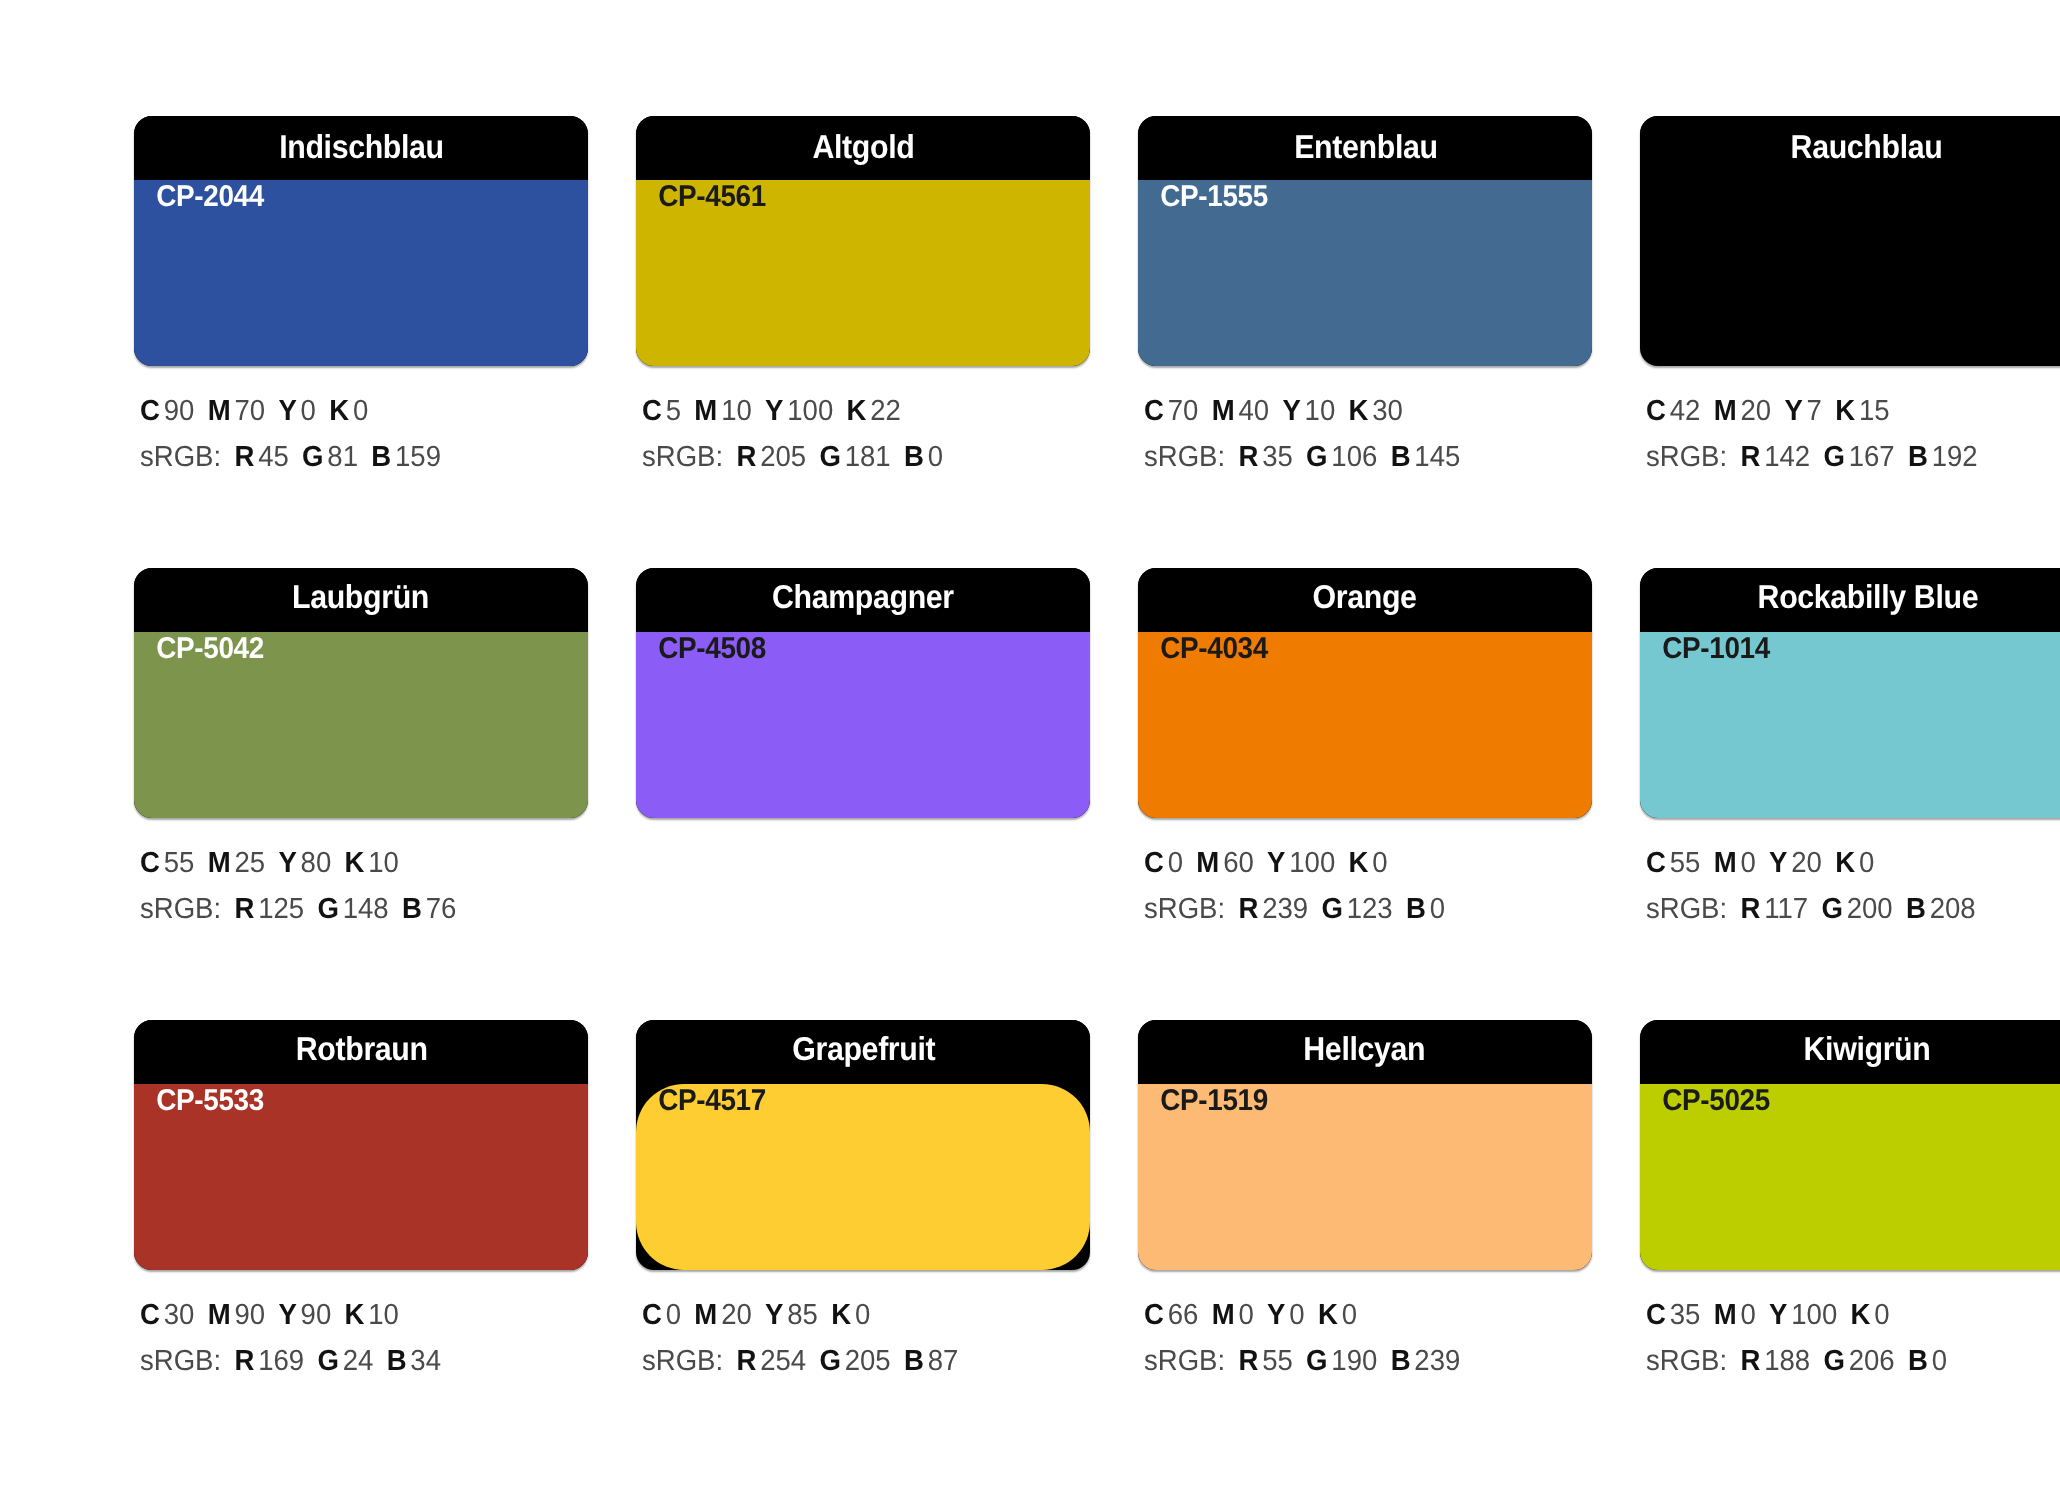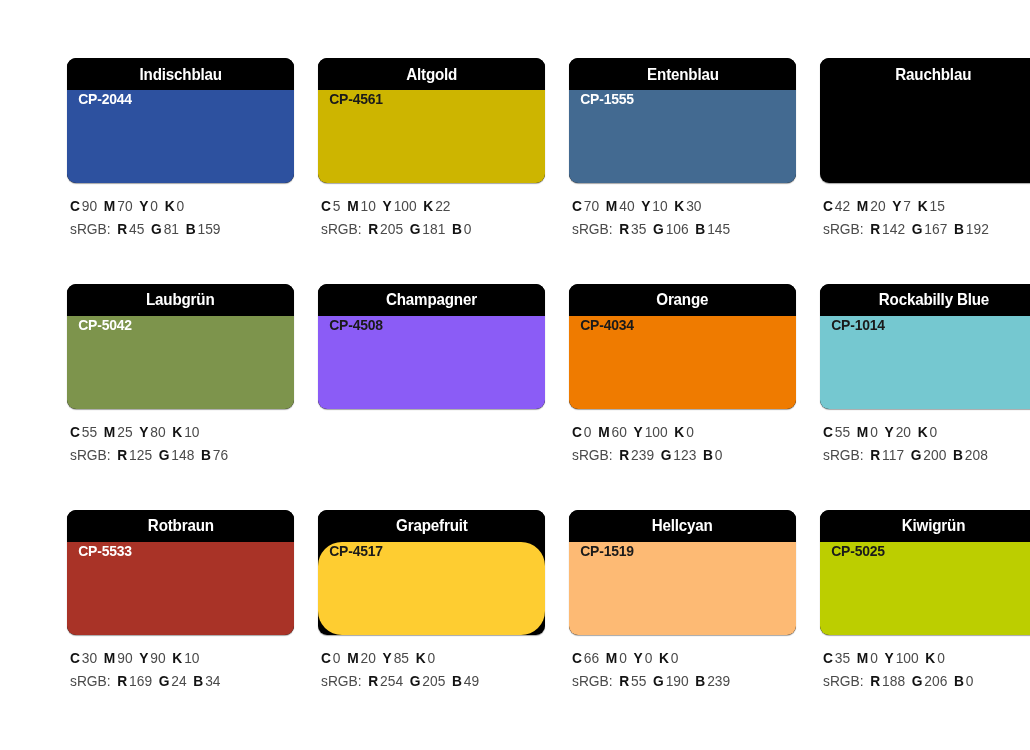--- a/index.html
+++ b/index.html
@@ -233,21 +233,21 @@
         <div class="card">
           <div class="card-header">
             <span class="card-header-label">Grapefruit</span>
           </div>
           <div class="card-color" style="background: rgb(254, 205, 49); border-radius: 24px;">
             <div class="card-code" style="color: rgb(26, 26, 26);">CP-4517</div>
           </div>
         </div>
         <div class="specs">
           <div class="spec-line"><span class="ch">C</span><span class="val">0</span><span class="ch">M</span><span class="val">20</span><span class="ch">Y</span><span class="val">85</span><span class="ch">K</span><span class="val">0</span></div>
-          <div class="spec-line"><span class="srgb-prefix">sRGB:</span><span class="ch">R</span><span class="val">254</span><span class="ch">G</span><span class="val">205</span><span class="ch">B</span><span class="val">49</span></div>
+          <div class="spec-line"><span class="srgb-prefix">sRGB:</span><span class="ch">R</span><span class="val">254</span><span class="ch">G</span><span class="val">205</span><span class="ch">B</span><span class="val">87</span></div>
         </div>
       </div>
       <div class="swatch-card-wrap">
         <div class="card">
           <div class="card-header">
             <span class="card-header-label">Hellcyan</span>
           </div>
           <div class="card-color" style="background: #fdba74;">
             <div class="card-code" style="color: rgb(26, 26, 26);">CP-1519</div>
           </div>

